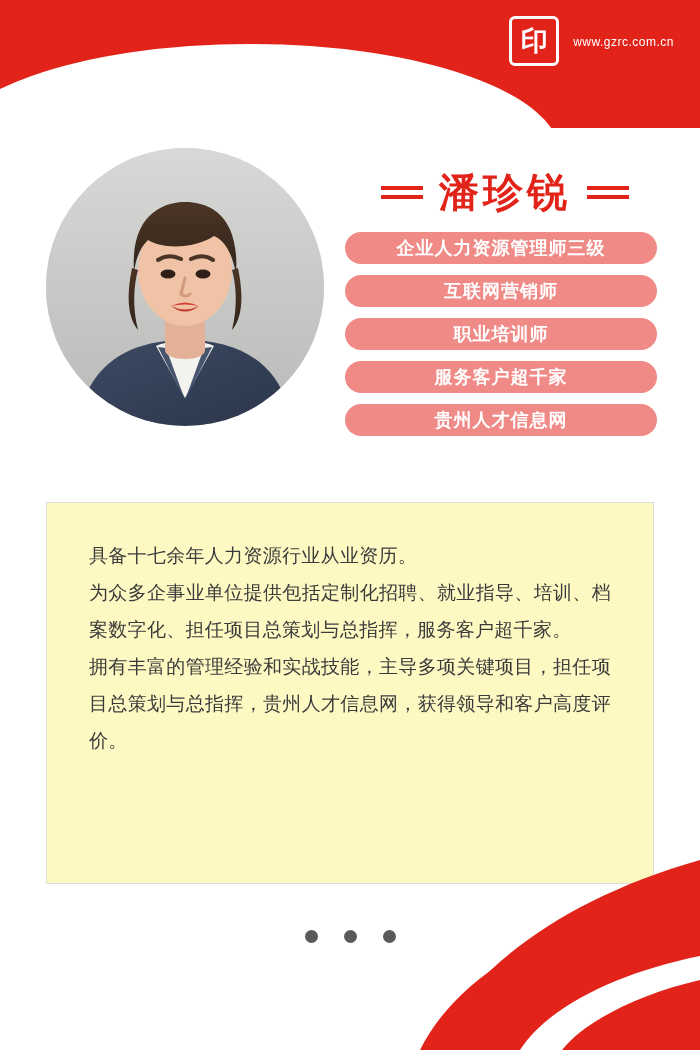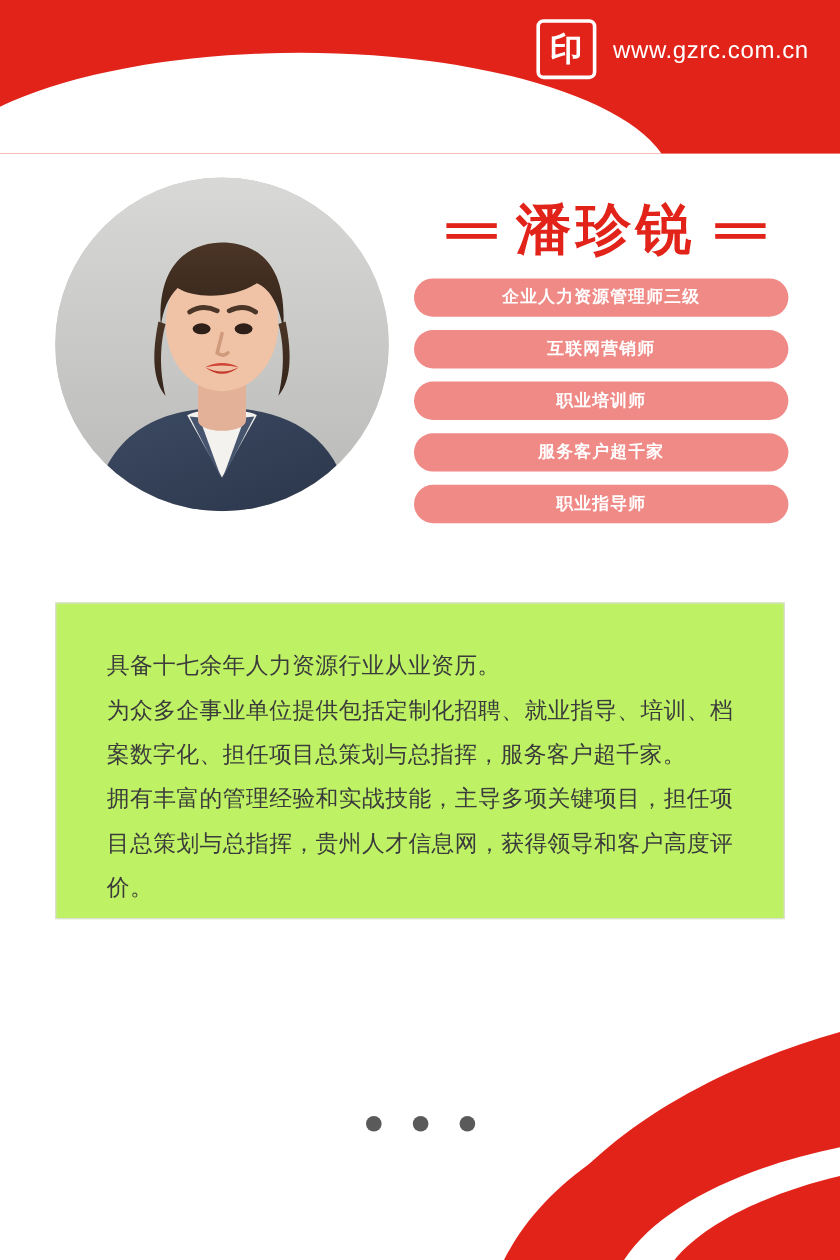--- a/index.html
+++ b/index.html
@@ -56,21 +56,21 @@
     font-family: "Liberation Serif", "DejaVu Serif", serif;
   }
   .brand-text { color: #ffffff; }
   .brand-title {
     font-size: 25px;
     font-weight: bold;
     letter-spacing: 1px;
     line-height: 1.18;
   }
   .brand-url {
-    font-size: 20px;
+    font-size: 12px;
     letter-spacing: 0.5px;
     line-height: 1.2;
     margin-top: 2px;
   }
 
   
   .profile {
     position: absolute;
     top: 140px; left: 0;
     width: 700px;
@@ -103,55 +103,55 @@
     flex: 0 0 auto;
   }
   .name-bars i {
     display: block;
     width: 42px; height: 4px;
     background: #e2231a;
   }
   .name-bars i:nth-child(2) { width: 42px; }
   .person-name {
     color: #e2231a;
-    font-size: 46px;
+    font-size: 40px;
     font-weight: bold;
     letter-spacing: 4px;
     white-space: nowrap;
   }
 
   .tags {
     position: absolute;
     left: 345px; top: 92px;
     width: 312px;
     display: flex;
     flex-direction: column;
     gap: 11px;
   }
   .tag {
     height: 32px;
     border-radius: 16px;
     background: #ef8a86;
     color: #ffffff;
-    font-size: 14px;
+    font-size: 18px;
     font-weight: bold;
     letter-spacing: 1px;
     display: flex;
     align-items: center;
     justify-content: center;
   }
 
   
   .desc-card {
     position: absolute;
     left: 46px; top: 502px;
     width: 608px;
-    height: 264px;
+    height: 382px;
     border: 1px solid #dcdcdc;
-    background: #bef264;
+    background: #fef9c3;
     padding: 34px 42px 0 42px;
   }
   .desc-card p {
     color: #3b3b3b;
     font-size: 19px;
     line-height: 1.95;
     text-align: justify;
     text-indent: 0;
     letter-spacing: 0.3px;
   }
@@ -258,21 +258,21 @@
           <i></i>
           <i></i>
         </span>
     </div>
 
     <div class="tags">
       <div class="tag">企业人力资源管理师三级</div>
       <div class="tag">互联网营销师</div>
       <div class="tag">职业培训师</div>
       <div class="tag">服务客户超千家</div>
-      <div class="tag">职业指导师</div>
+      <div class="tag">贵州人才信息网</div>
     </div>
   </div>
 
   <div class="desc-card">
     <p>具备十七余年人力资源行业从业资历。</p>
     <p>为众多企事业单位提供包括定制化招聘、就业指导、培训、档案数字化、担任项目总策划与总指挥，服务客户超千家。</p>
     <p>拥有丰富的管理经验和实战技能，主导多项关键项目，担任项目总策划与总指挥，贵州人才信息网，获得领导和客户高度评价。</p>
   </div>
 
   <div class="dots">

